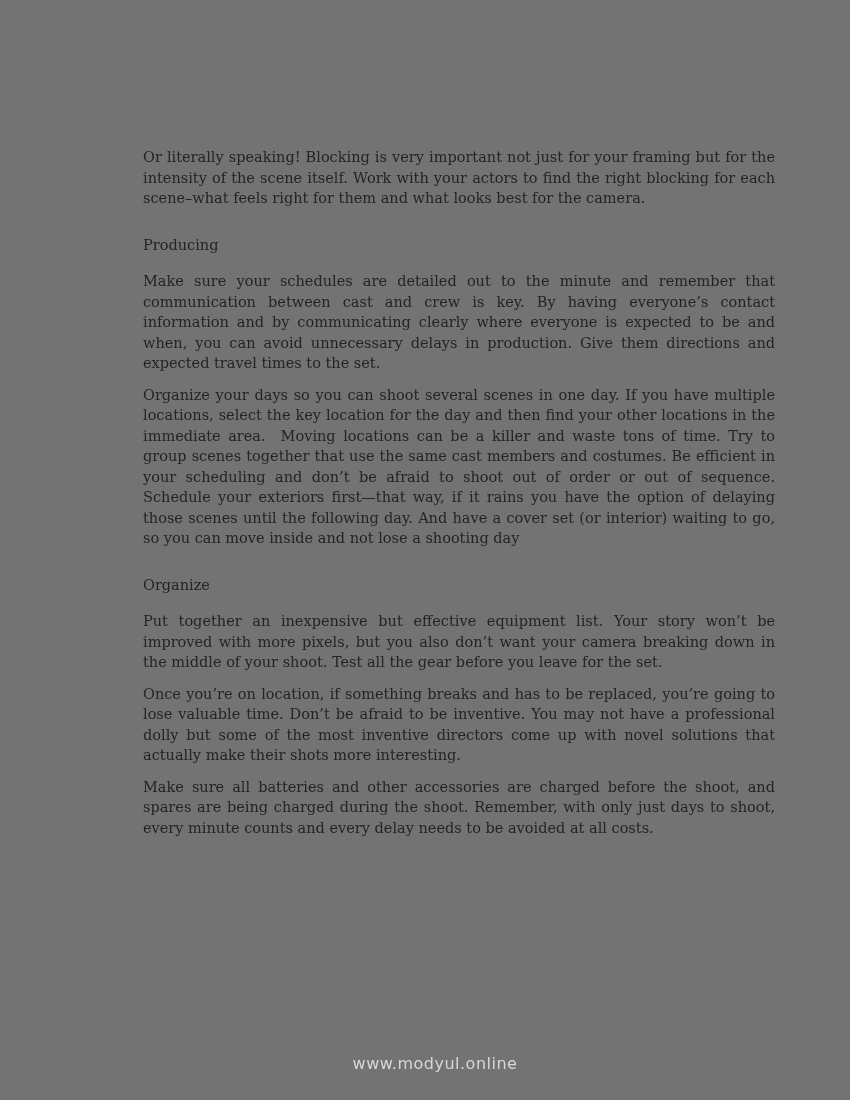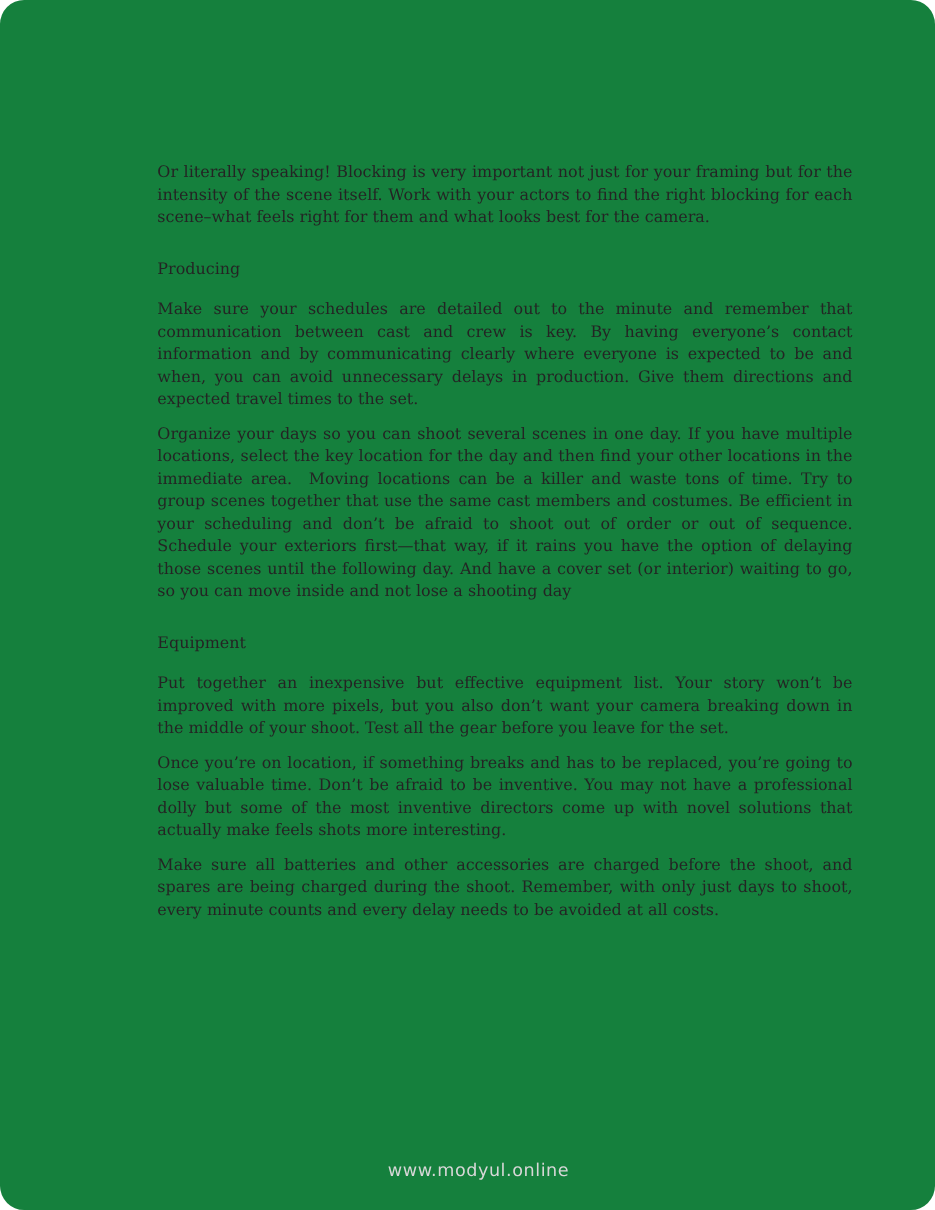--- a/index.html
+++ b/index.html
@@ -10,22 +10,21 @@
   body {
     width: 850px;
     height: 1100px;
     position: relative;
     overflow: hidden;
     font-family: "DejaVu Serif", "Liberation Serif", serif;
   }
   .page {
     position: absolute;
     inset: 0;
-    background: #15803d;
-    border-radius: 22px;
+    background: #737373;
   }
   .text-block {
     position: absolute;
     left: 143px;
     top: 147px;
     width: 632px;
     color: #242424;
     font-size: 14.5px;
     line-height: 20.5px;
     text-align: justify;
@@ -57,19 +56,19 @@
 </style>
 </head>
 <body>
 
 <div class="page">
   <main class="text-block">
       <p>Or literally speaking! Blocking is very important not just for your framing but for the intensity of the scene itself. Work with your actors to find the right blocking for each scene–what feels right for them and what looks best for the camera.</p>
       <h2>Producing</h2>
       <p>Make sure your schedules are detailed out to the minute and remember that communication between cast and crew is key. By having everyone’s contact information and by communicating clearly where everyone is expected to be and when, you can avoid unnecessary delays in production. Give them directions and expected travel times to the set.</p>
       <p>Organize your days so you can shoot several scenes in one day. If you have multiple locations, select the key location for the day and then find your other locations in the immediate area.  Moving locations can be a killer and waste tons of time. Try to group scenes together that use the same cast members and costumes. Be efficient in your scheduling and don’t be afraid to shoot out of order or out of sequence. Schedule your exteriors first—that way, if it rains you have the option of delaying those scenes until the following day. And have a cover set (or interior) waiting to go, so you can move inside and not lose a shooting day</p>
-      <h2>Equipment</h2>
+      <h2>Organize</h2>
       <p>Put together an inexpensive but effective equipment list. Your story won’t be improved with more pixels, but you also don’t want your camera breaking down in the middle of your shoot. Test all the gear before you leave for the set.</p>
-      <p>Once you’re on location, if something breaks and has to be replaced, you’re going to lose valuable time. Don’t be afraid to be inventive. You may not have a professional dolly but some of the most inventive directors come up with novel solutions that actually make feels shots more interesting.</p>
+      <p>Once you’re on location, if something breaks and has to be replaced, you’re going to lose valuable time. Don’t be afraid to be inventive. You may not have a professional dolly but some of the most inventive directors come up with novel solutions that actually make their shots more interesting.</p>
       <p>Make sure all batteries and other accessories are charged before the shoot, and spares are being charged during the shoot. Remember, with only just days to shoot, every minute counts and every delay needs to be avoided at all costs.</p>
     </main>
   <div class="watermark">www.modyul.online</div>
 </div>
 
 </body></html>

